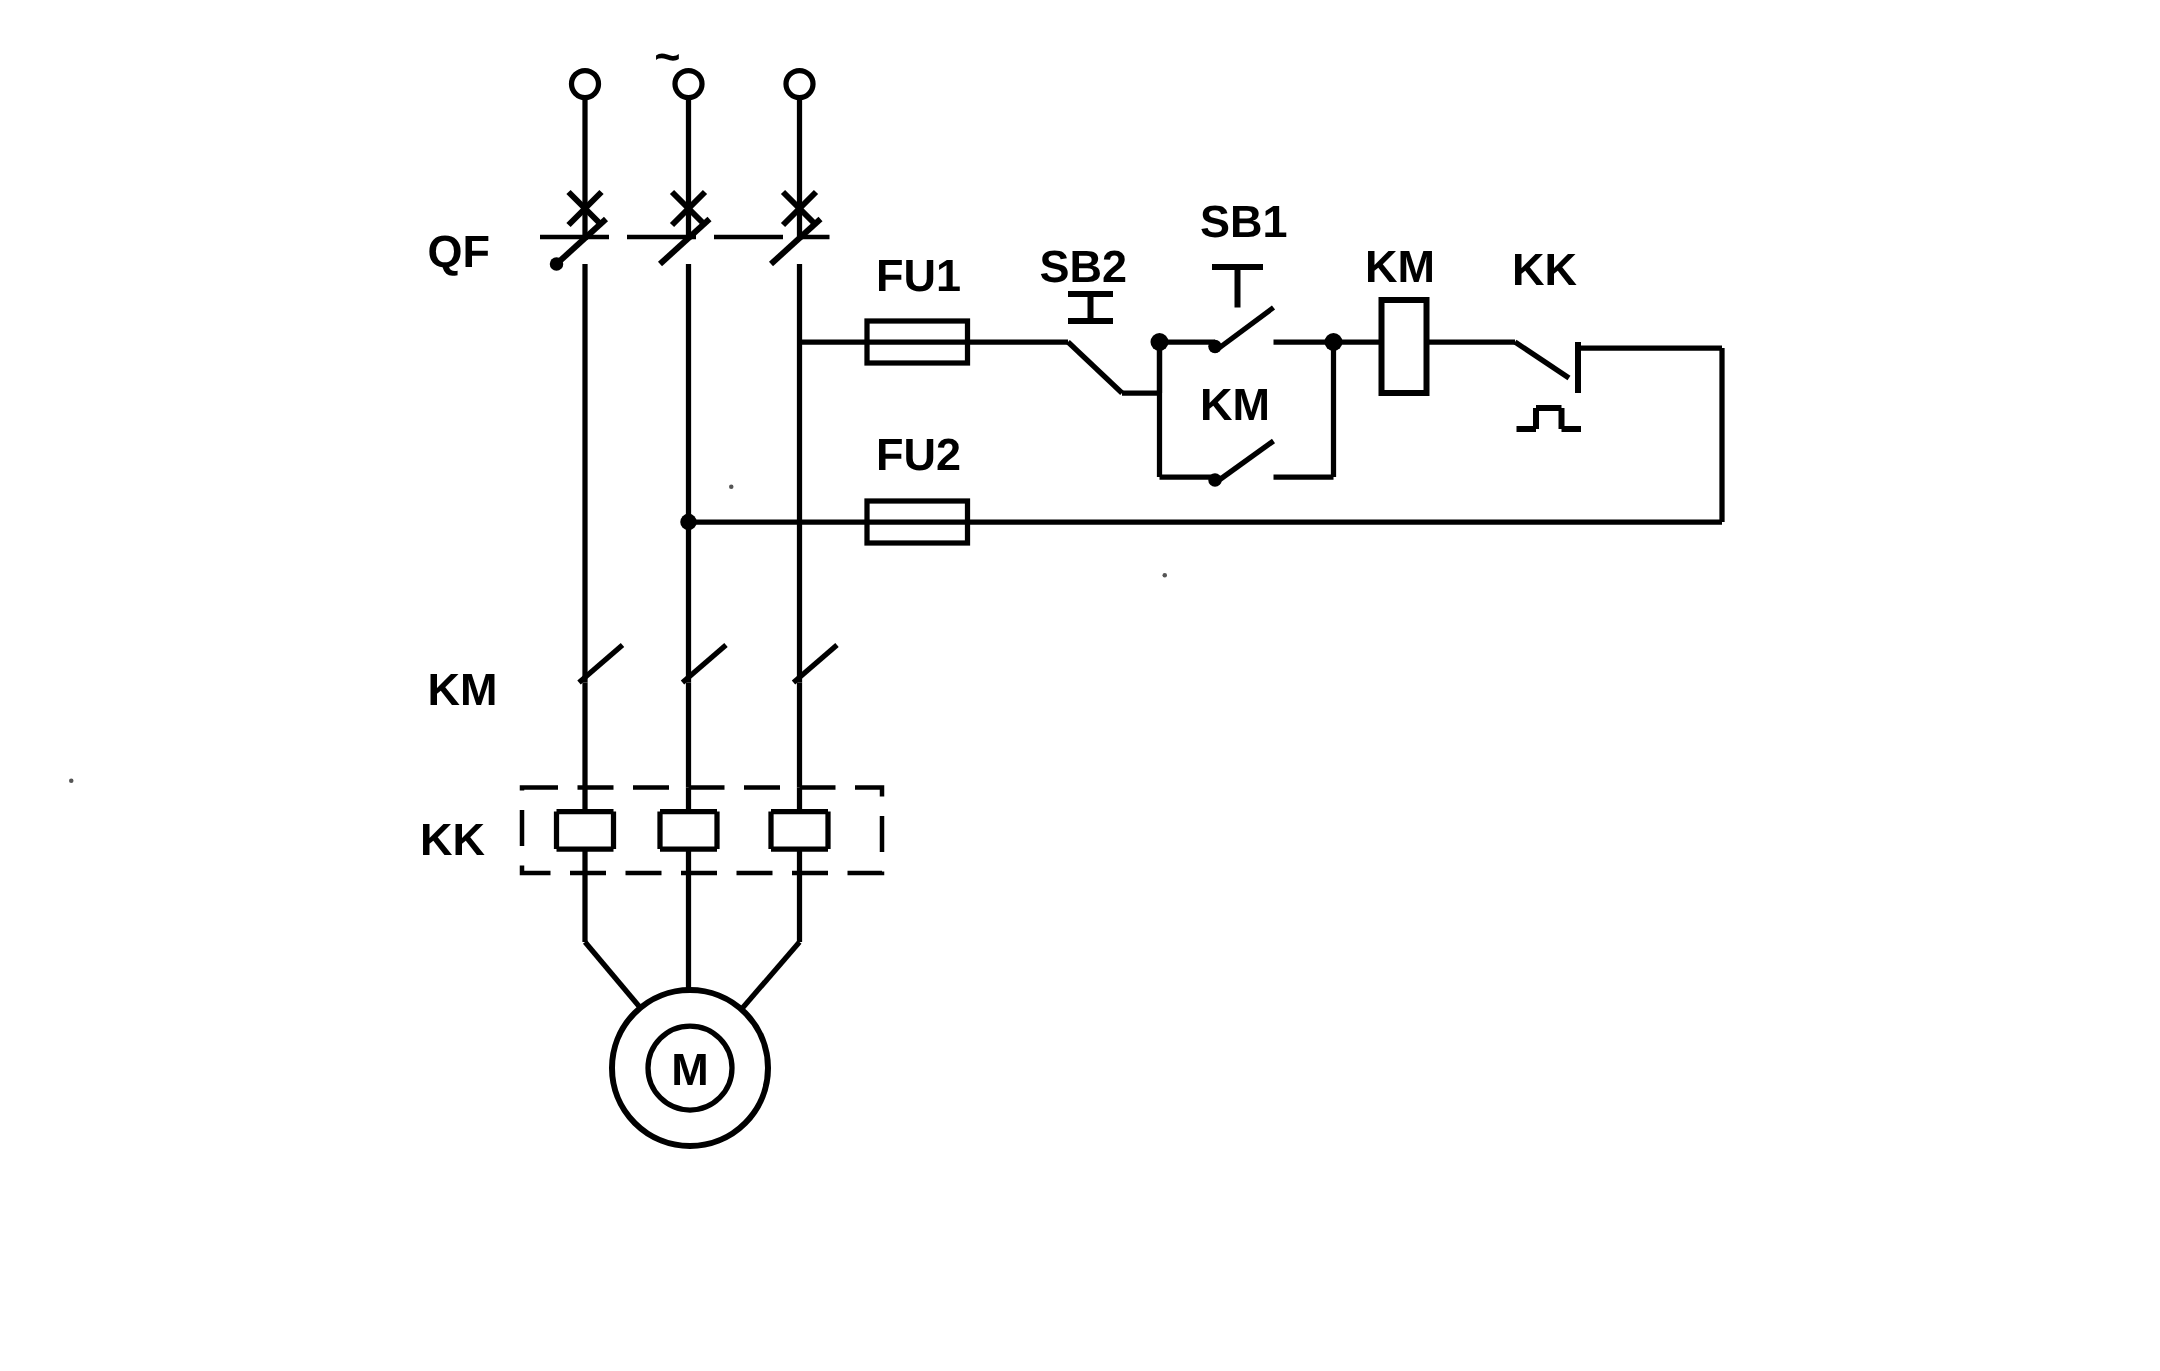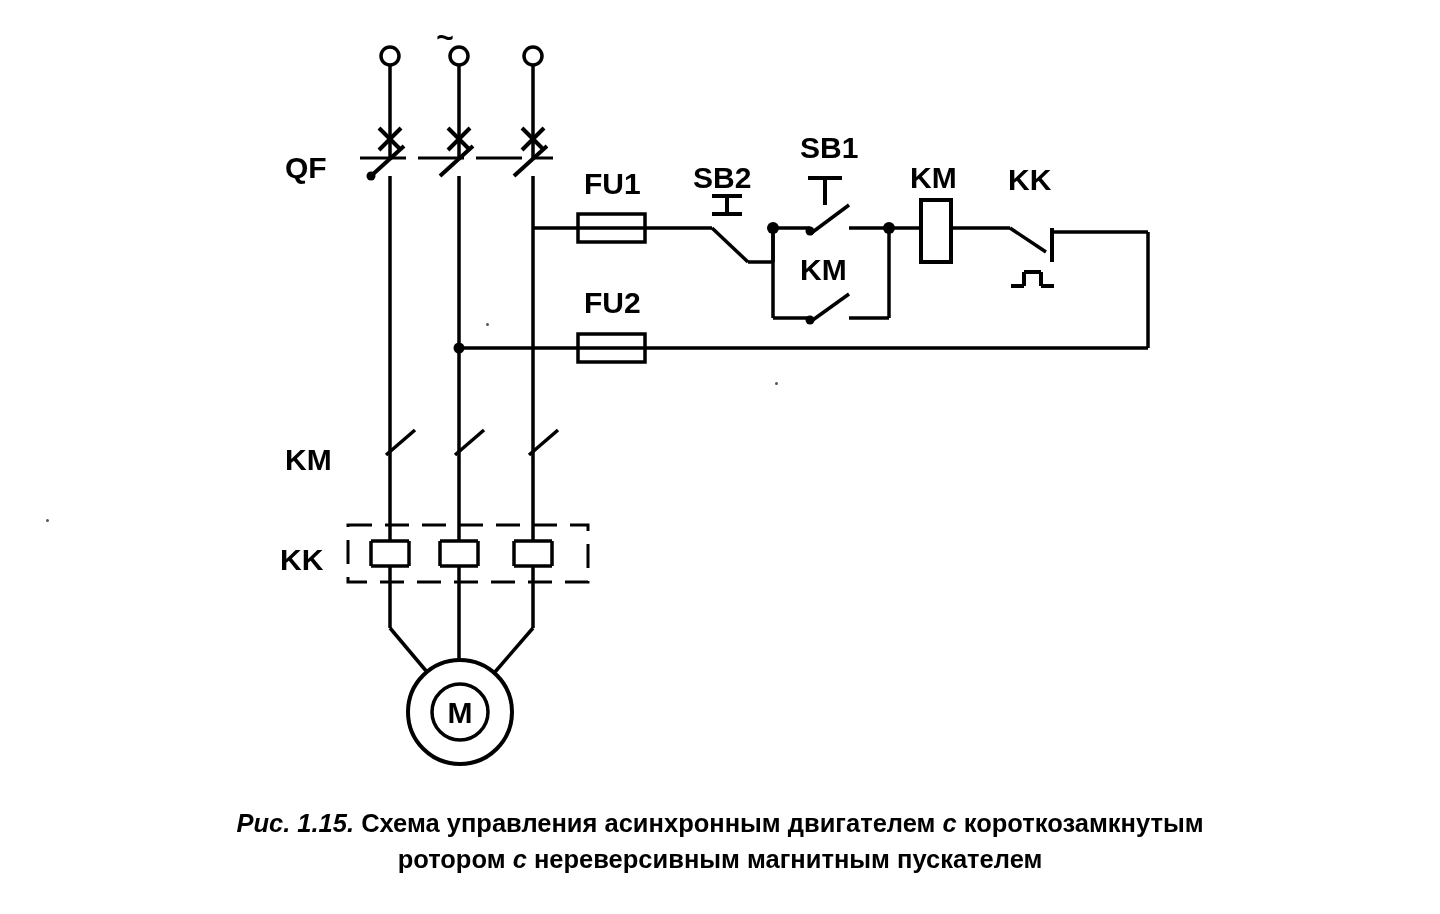--- a/index.html
+++ b/index.html
@@ -257,18 +257,14 @@
       <circle cx="460" cy="712" r="28" fill="#fff" stroke="#000" stroke-width="3.5"></circle>
       <text class="motor-letter" x="460" y="723" text-anchor="middle">M</text>
     </g>
 
   </svg>
 
   <div class="dot-speck" style="left:46px; top:519px;"></div>
   <div class="dot-speck" style="left:486px; top:323px;"></div>
   <div class="dot-speck" style="left:775px; top:382px;"></div>
 
-  <div class="caption">
-    <span class="fig-no">Рис. 1.15.</span><span> Схема управления асинхронным двигателем </span><span class="it">с</span><span> короткозамкнутым</span><br>
-    <span>ротором </span><span class="it">с</span><span> нереверсивным магнитным пускателем</span>
-  </div>
 
 </div>
 
 </body></html>

